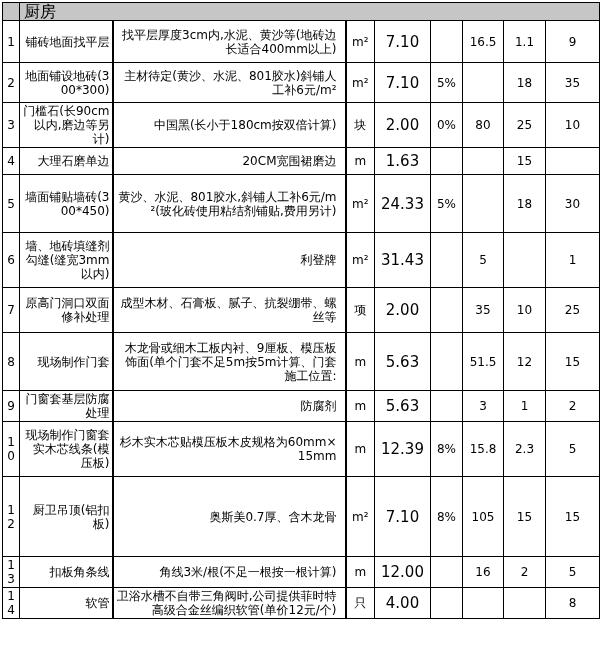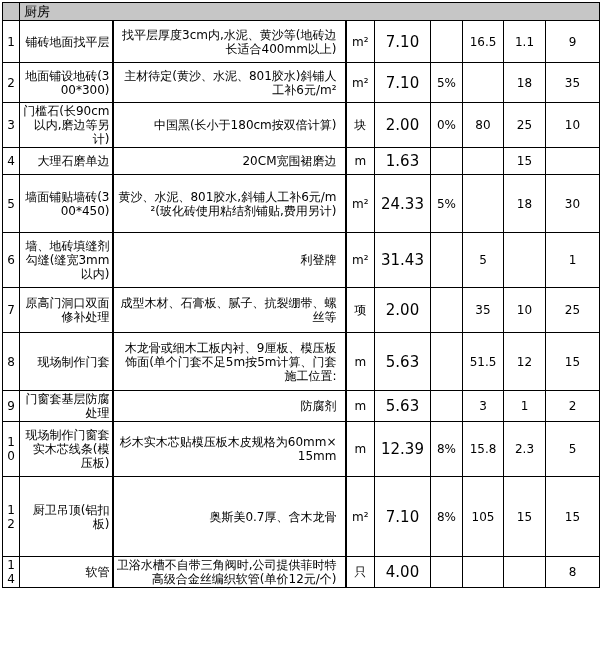--- a/index.html
+++ b/index.html
@@ -43,21 +43,21 @@
   td.col-num, td.col-unit, td.col-qty, td.col-pct,
   td.col-v1, td.col-v2, td.col-v3 { text-align: center; padding: 1px 1px; }
   td.col-item, td.col-desc { text-align: right; }
   td.col-desc { border-left-width: 2px; border-right-width: 2px; padding-right: 8px; }
   td.col-qty { font-size: 15px; }
 
   
   thead td {
     background: #c6c6c6;
     height: 18px;
-    font-size: 13px;
+    font-size: 16px;
   }
   thead td.title-cell { text-align: left; padding-left: 4px; }
 
   
   tbody tr:nth-child(1)  { height: 42px; }
   tbody tr:nth-child(2)  { height: 40px; }
   tbody tr:nth-child(3)  { height: 43px; }
   tbody tr:nth-child(4)  { height: 27px; }
   tbody tr:nth-child(5)  { height: 58px; }
   tbody tr:nth-child(6)  { height: 55px; }
@@ -208,20 +208,31 @@
           <td class="col-item">厨卫吊顶(铝扣板)</td>
           <td class="col-desc">奥斯美0.7厚、含木龙骨</td>
           <td class="col-unit">m²</td>
           <td class="col-qty">7.10</td>
           <td class="col-pct">8%</td>
           <td class="col-v1">105</td>
           <td class="col-v2">15</td>
           <td class="col-v3">15</td>
         </tr>
         <tr>
+          <td class="col-num">13</td>
+          <td class="col-item">扣板角条线</td>
+          <td class="col-desc">角线3米/根(不足一根按一根计算)</td>
+          <td class="col-unit">m</td>
+          <td class="col-qty">12.00</td>
+          <td class="col-pct"></td>
+          <td class="col-v1">16</td>
+          <td class="col-v2">2</td>
+          <td class="col-v3">5</td>
+        </tr>
+        <tr>
           <td class="col-num">14</td>
           <td class="col-item">软管</td>
           <td class="col-desc">卫浴水槽不自带三角阀时,公司提供菲时特高级合金丝编织软管(单价12元/个)</td>
           <td class="col-unit">只</td>
           <td class="col-qty">4.00</td>
           <td class="col-pct"></td>
           <td class="col-v1"></td>
           <td class="col-v2"></td>
           <td class="col-v3">8</td>
         </tr>

